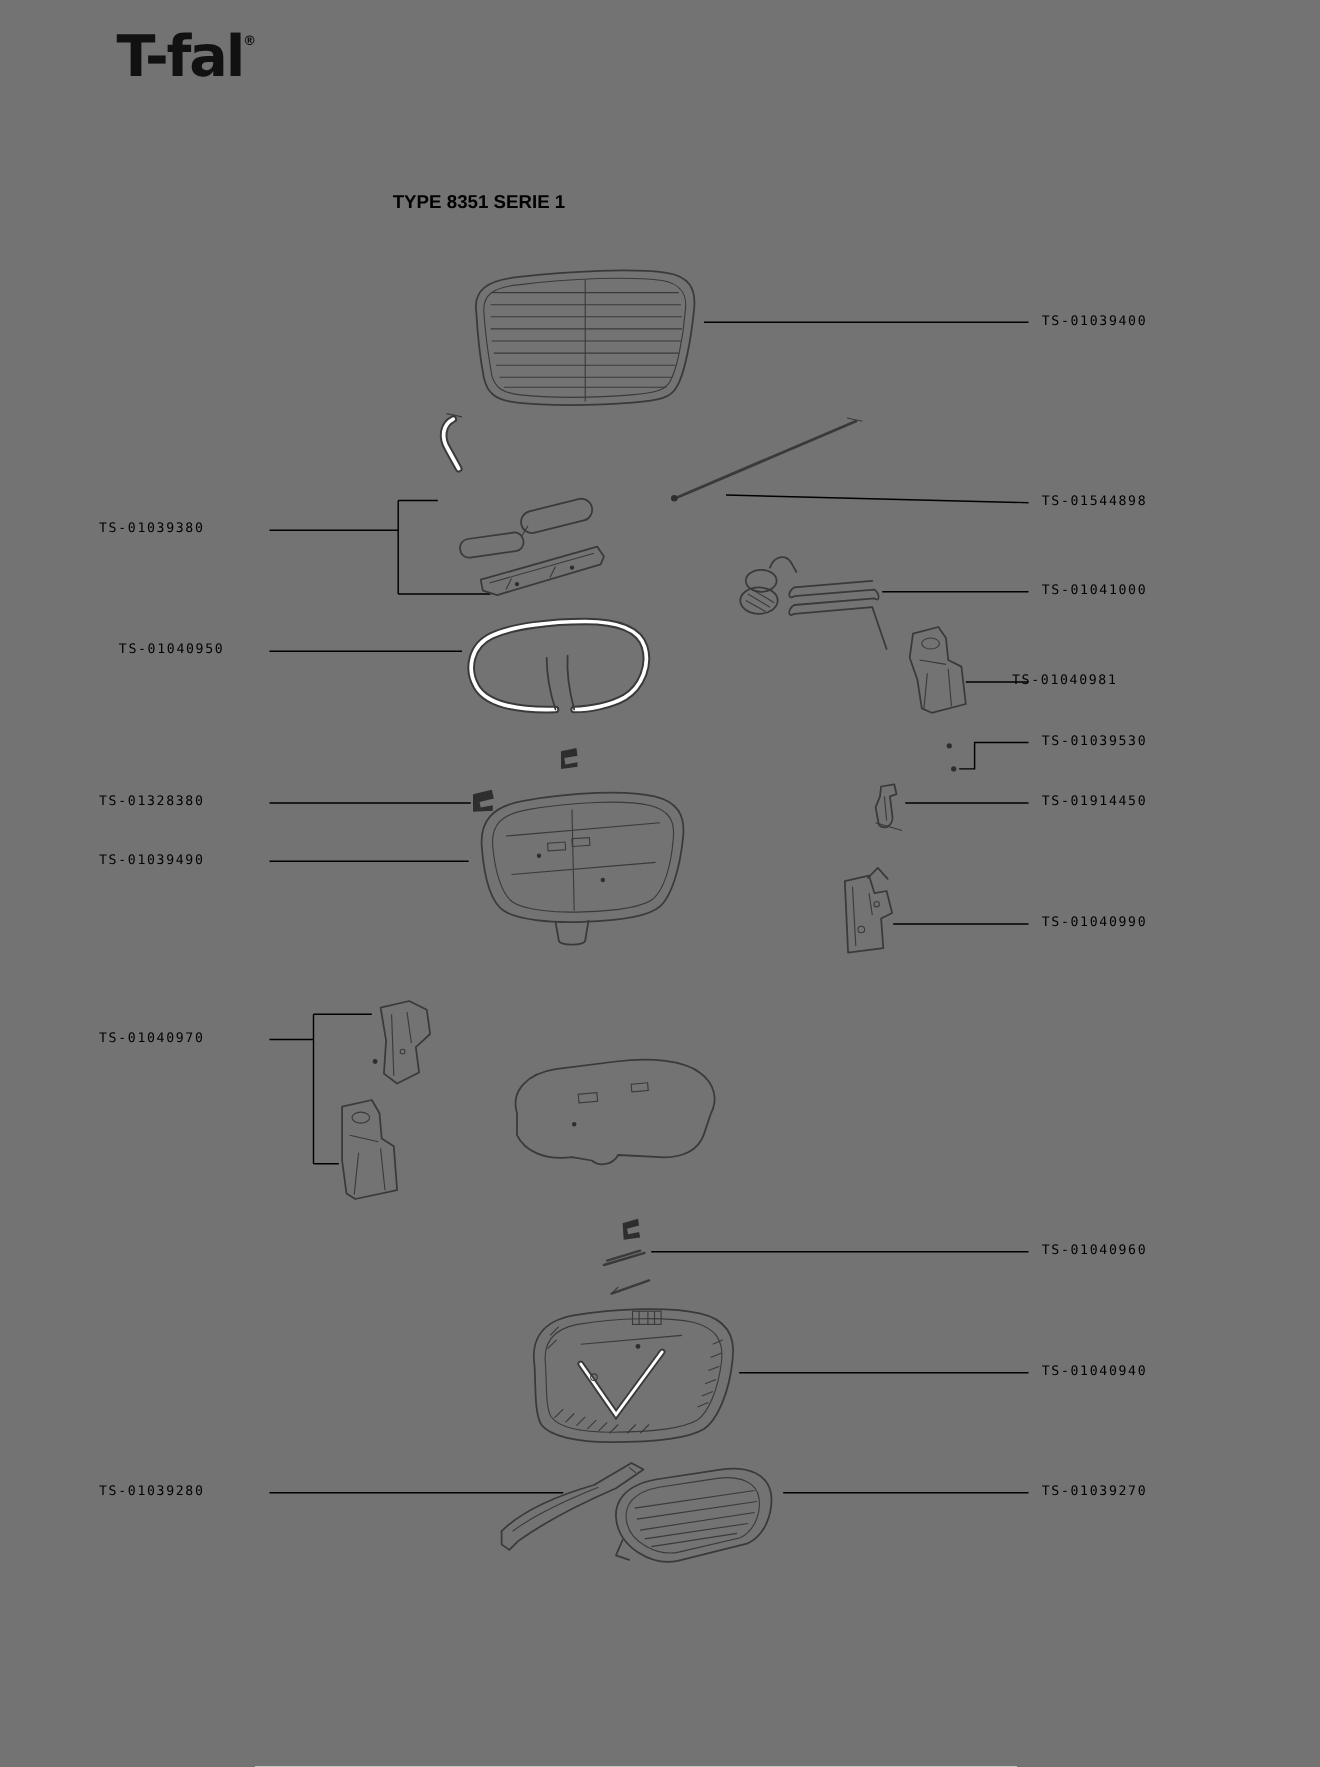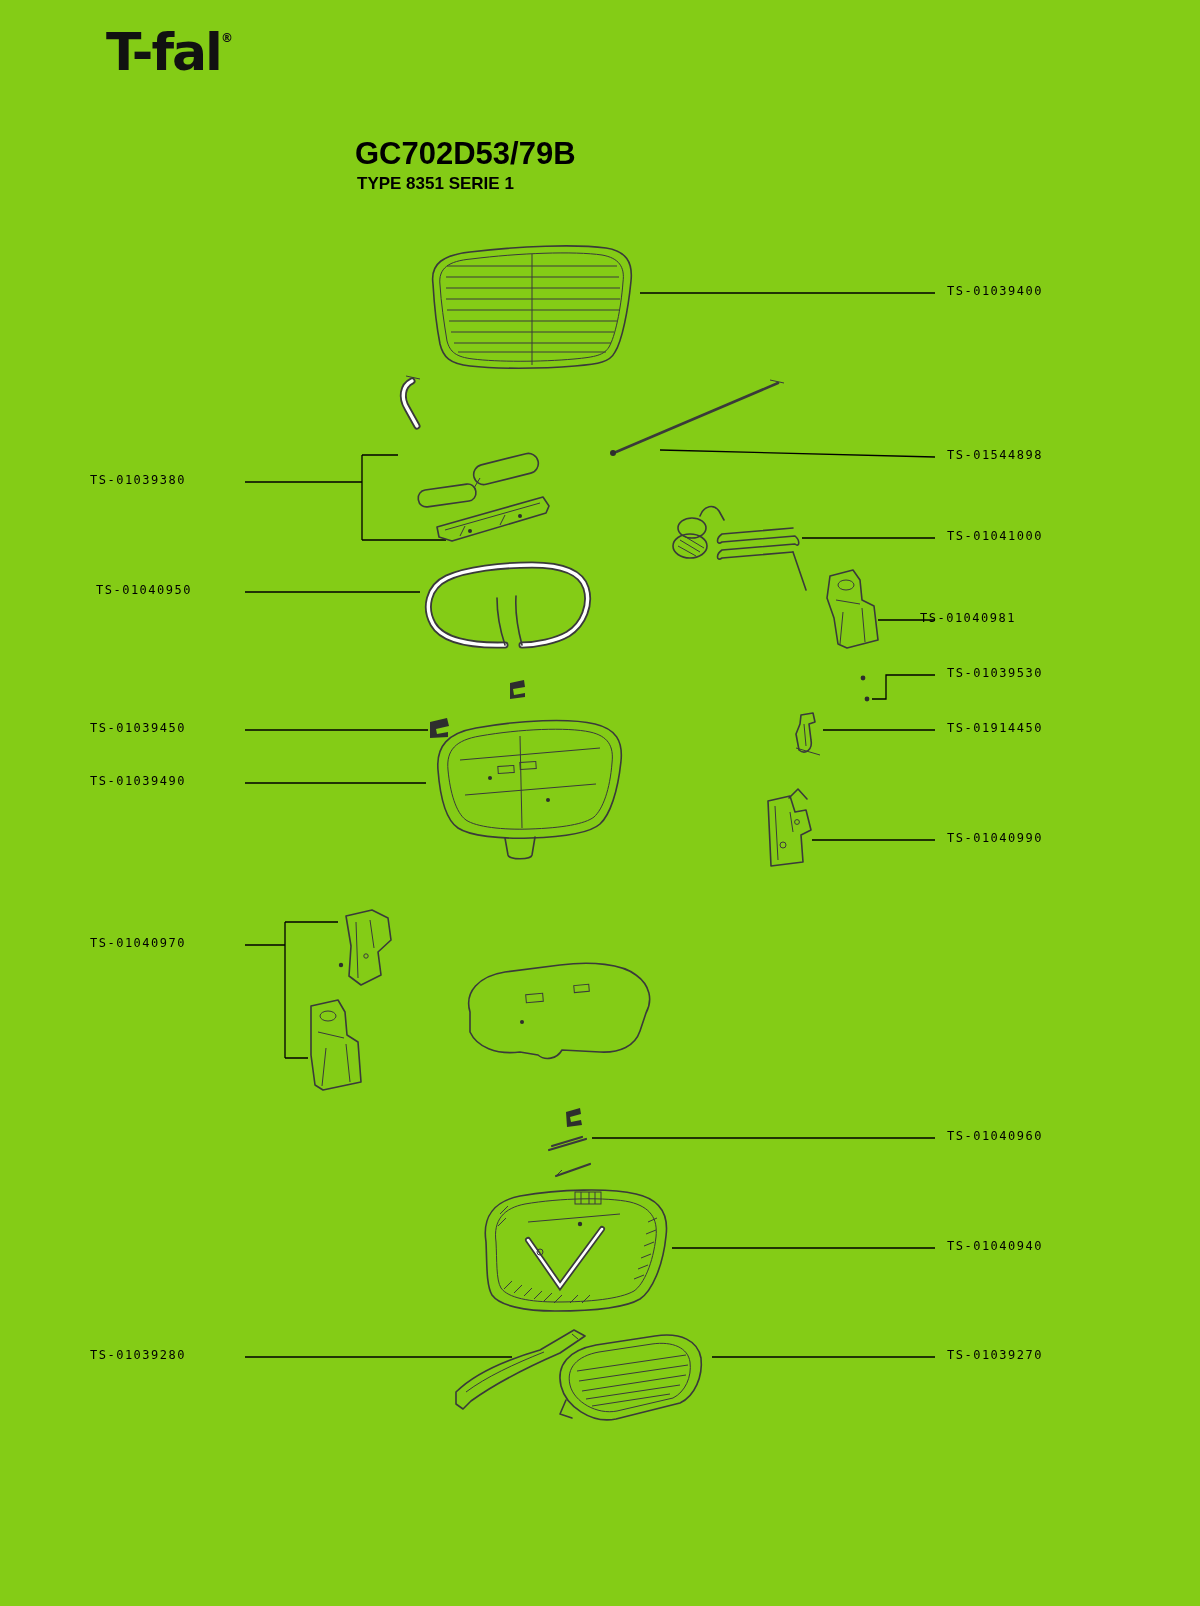--- a/index.html
+++ b/index.html
@@ -1,16 +1,16 @@
 <!DOCTYPE html>
 <html><head>
 <meta charset="utf-8">
 <style>
   html,body{margin:0;padding:0;background:#ffffff;}
-  #page{position:relative;width:1200px;height:1606px;background:#84cc16;overflow:hidden;
+  #page{position:relative;width:1200px;height:1606px;background:#737373;overflow:hidden;
         font-family:"Liberation Sans",sans-serif;color:#000;}
   .logo{position:absolute;left:106px;top:22px;font-family:"DejaVu Sans",sans-serif;
         font-weight:800;font-size:52px;letter-spacing:-2px;color:#111;}
   .logo .reg{font-size:12px;vertical-align:28px;letter-spacing:0;font-weight:600;}
   .title{position:absolute;left:355px;top:136px;font-size:31px;font-weight:bold;
          font-family:"Liberation Sans",sans-serif;letter-spacing:0;}
   .subtitle{position:absolute;left:357px;top:174px;font-size:17px;font-weight:bold;}
   .part-label{position:absolute;font-family:"DejaVu Sans Mono",monospace;font-size:12px;
               letter-spacing:1.5px;white-space:nowrap;color:#000;}
   svg{position:absolute;left:0;top:0;}
@@ -21,37 +21,36 @@
   .tube{stroke:#3a3a3a;stroke-width:7;fill:none;stroke-linecap:round;}
   .tubecore{stroke:#fff;stroke-width:3.4;fill:none;stroke-linecap:round;}
 </style>
 </head>
 <body>
 
 <div id="page">
 
   <div class="logo"><span>T-fal</span><span class="reg">®</span></div>
 
-  <div class="title">GC702D53/79B</div>
   <div class="subtitle">TYPE 8351 SERIE 1</div>
 
   <div class="part-label" style="left:947px;top:284px">TS-01039400</div>
   <div class="part-label" style="left:947px;top:448px">TS-01544898</div>
   <div class="part-label" style="left:947px;top:529px">TS-01041000</div>
   <div class="part-label" style="left:920px;top:611px">TS-01040981</div>
   <div class="part-label" style="left:947px;top:666px">TS-01039530</div>
   <div class="part-label" style="left:947px;top:721px">TS-01914450</div>
   <div class="part-label" style="left:947px;top:831px">TS-01040990</div>
   <div class="part-label" style="left:947px;top:1129px">TS-01040960</div>
   <div class="part-label" style="left:947px;top:1239px">TS-01040940</div>
   <div class="part-label" style="left:947px;top:1348px">TS-01039270</div>
 
   <div class="part-label" style="left:90px;top:473px">TS-01039380</div>
-  <div class="part-label" style="left:96px;top:583px">TS-01040950</div>
-  <div class="part-label" style="left:90px;top:721px">TS-01039450</div>
+  <div class="part-label" style="left:108px;top:583px">TS-01040950</div>
+  <div class="part-label" style="left:90px;top:721px">TS-01328380</div>
   <div class="part-label" style="left:90px;top:774px">TS-01039490</div>
   <div class="part-label" style="left:90px;top:936px">TS-01040970</div>
   <div class="part-label" style="left:90px;top:1348px">TS-01039280</div>
 
   <svg width="1200" height="1606" viewBox="0 0 1200 1606">
 
     <g>
       <path class="ln" d="M640,293 H935"></path>
       <path class="ln" d="M660,450 L935,457"></path>
       <path class="ln" d="M245,482 H362 M362,455 V540 M362,455 H398 M362,540 H446"></path>

